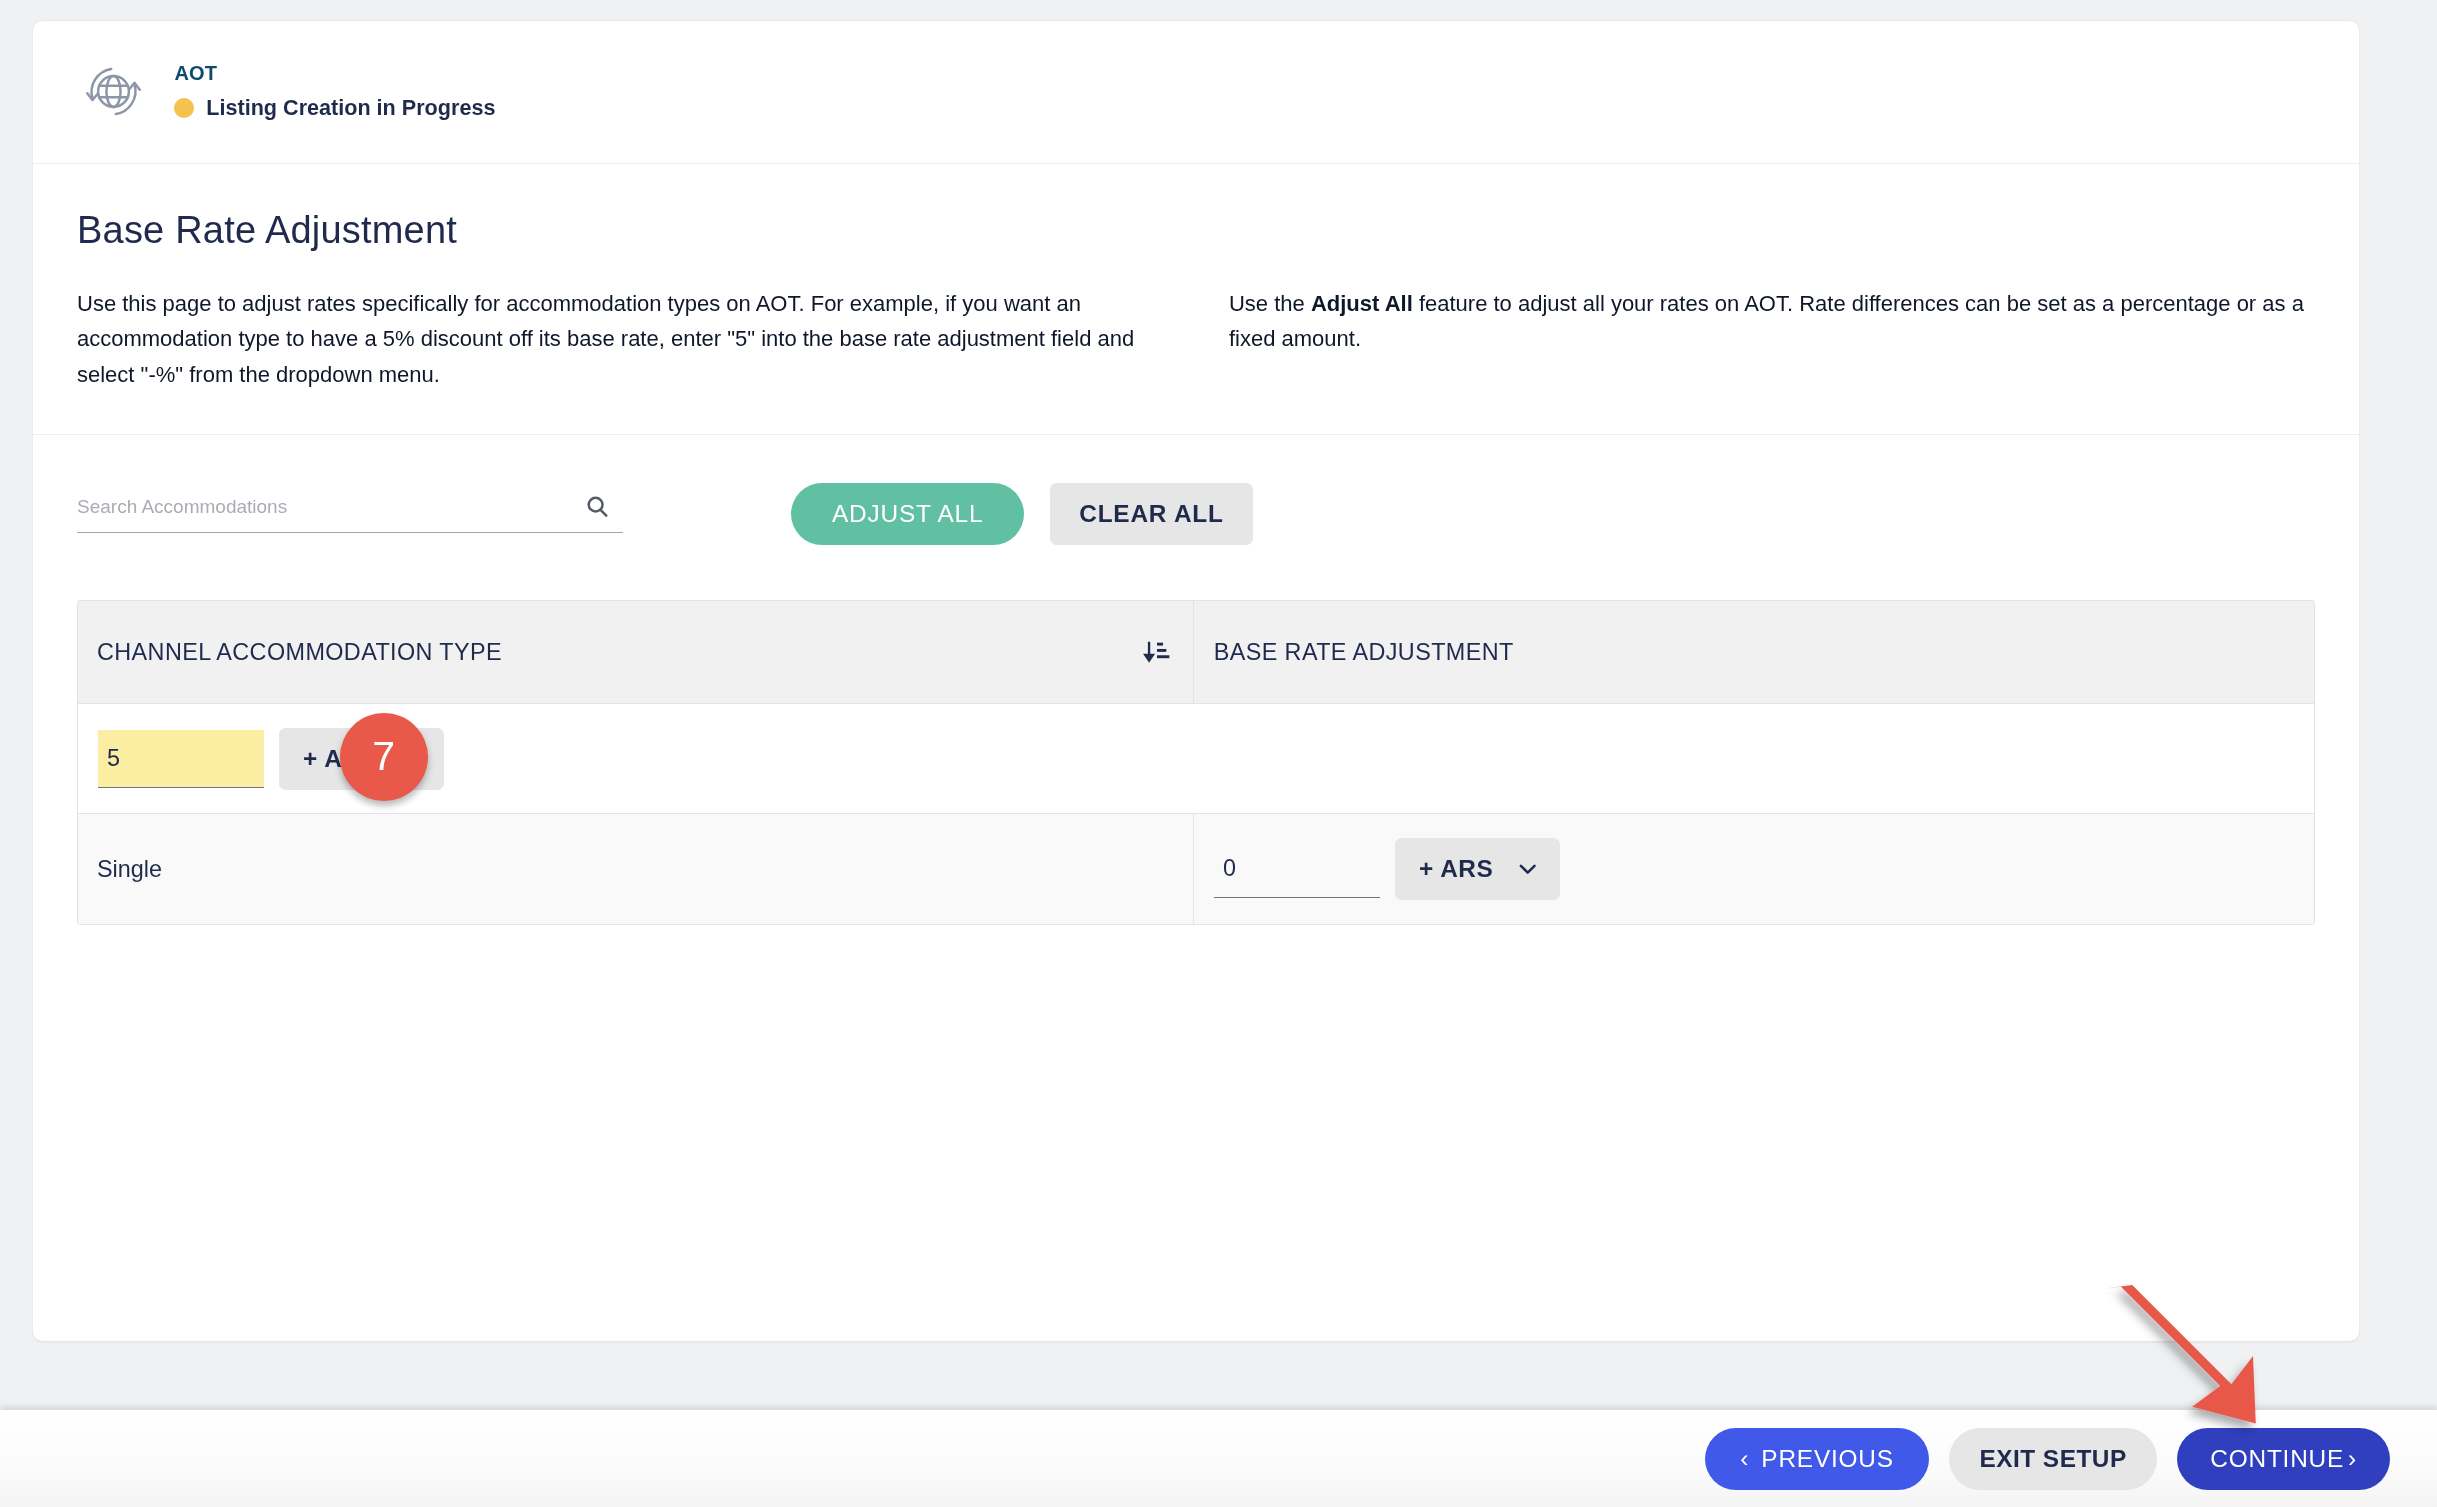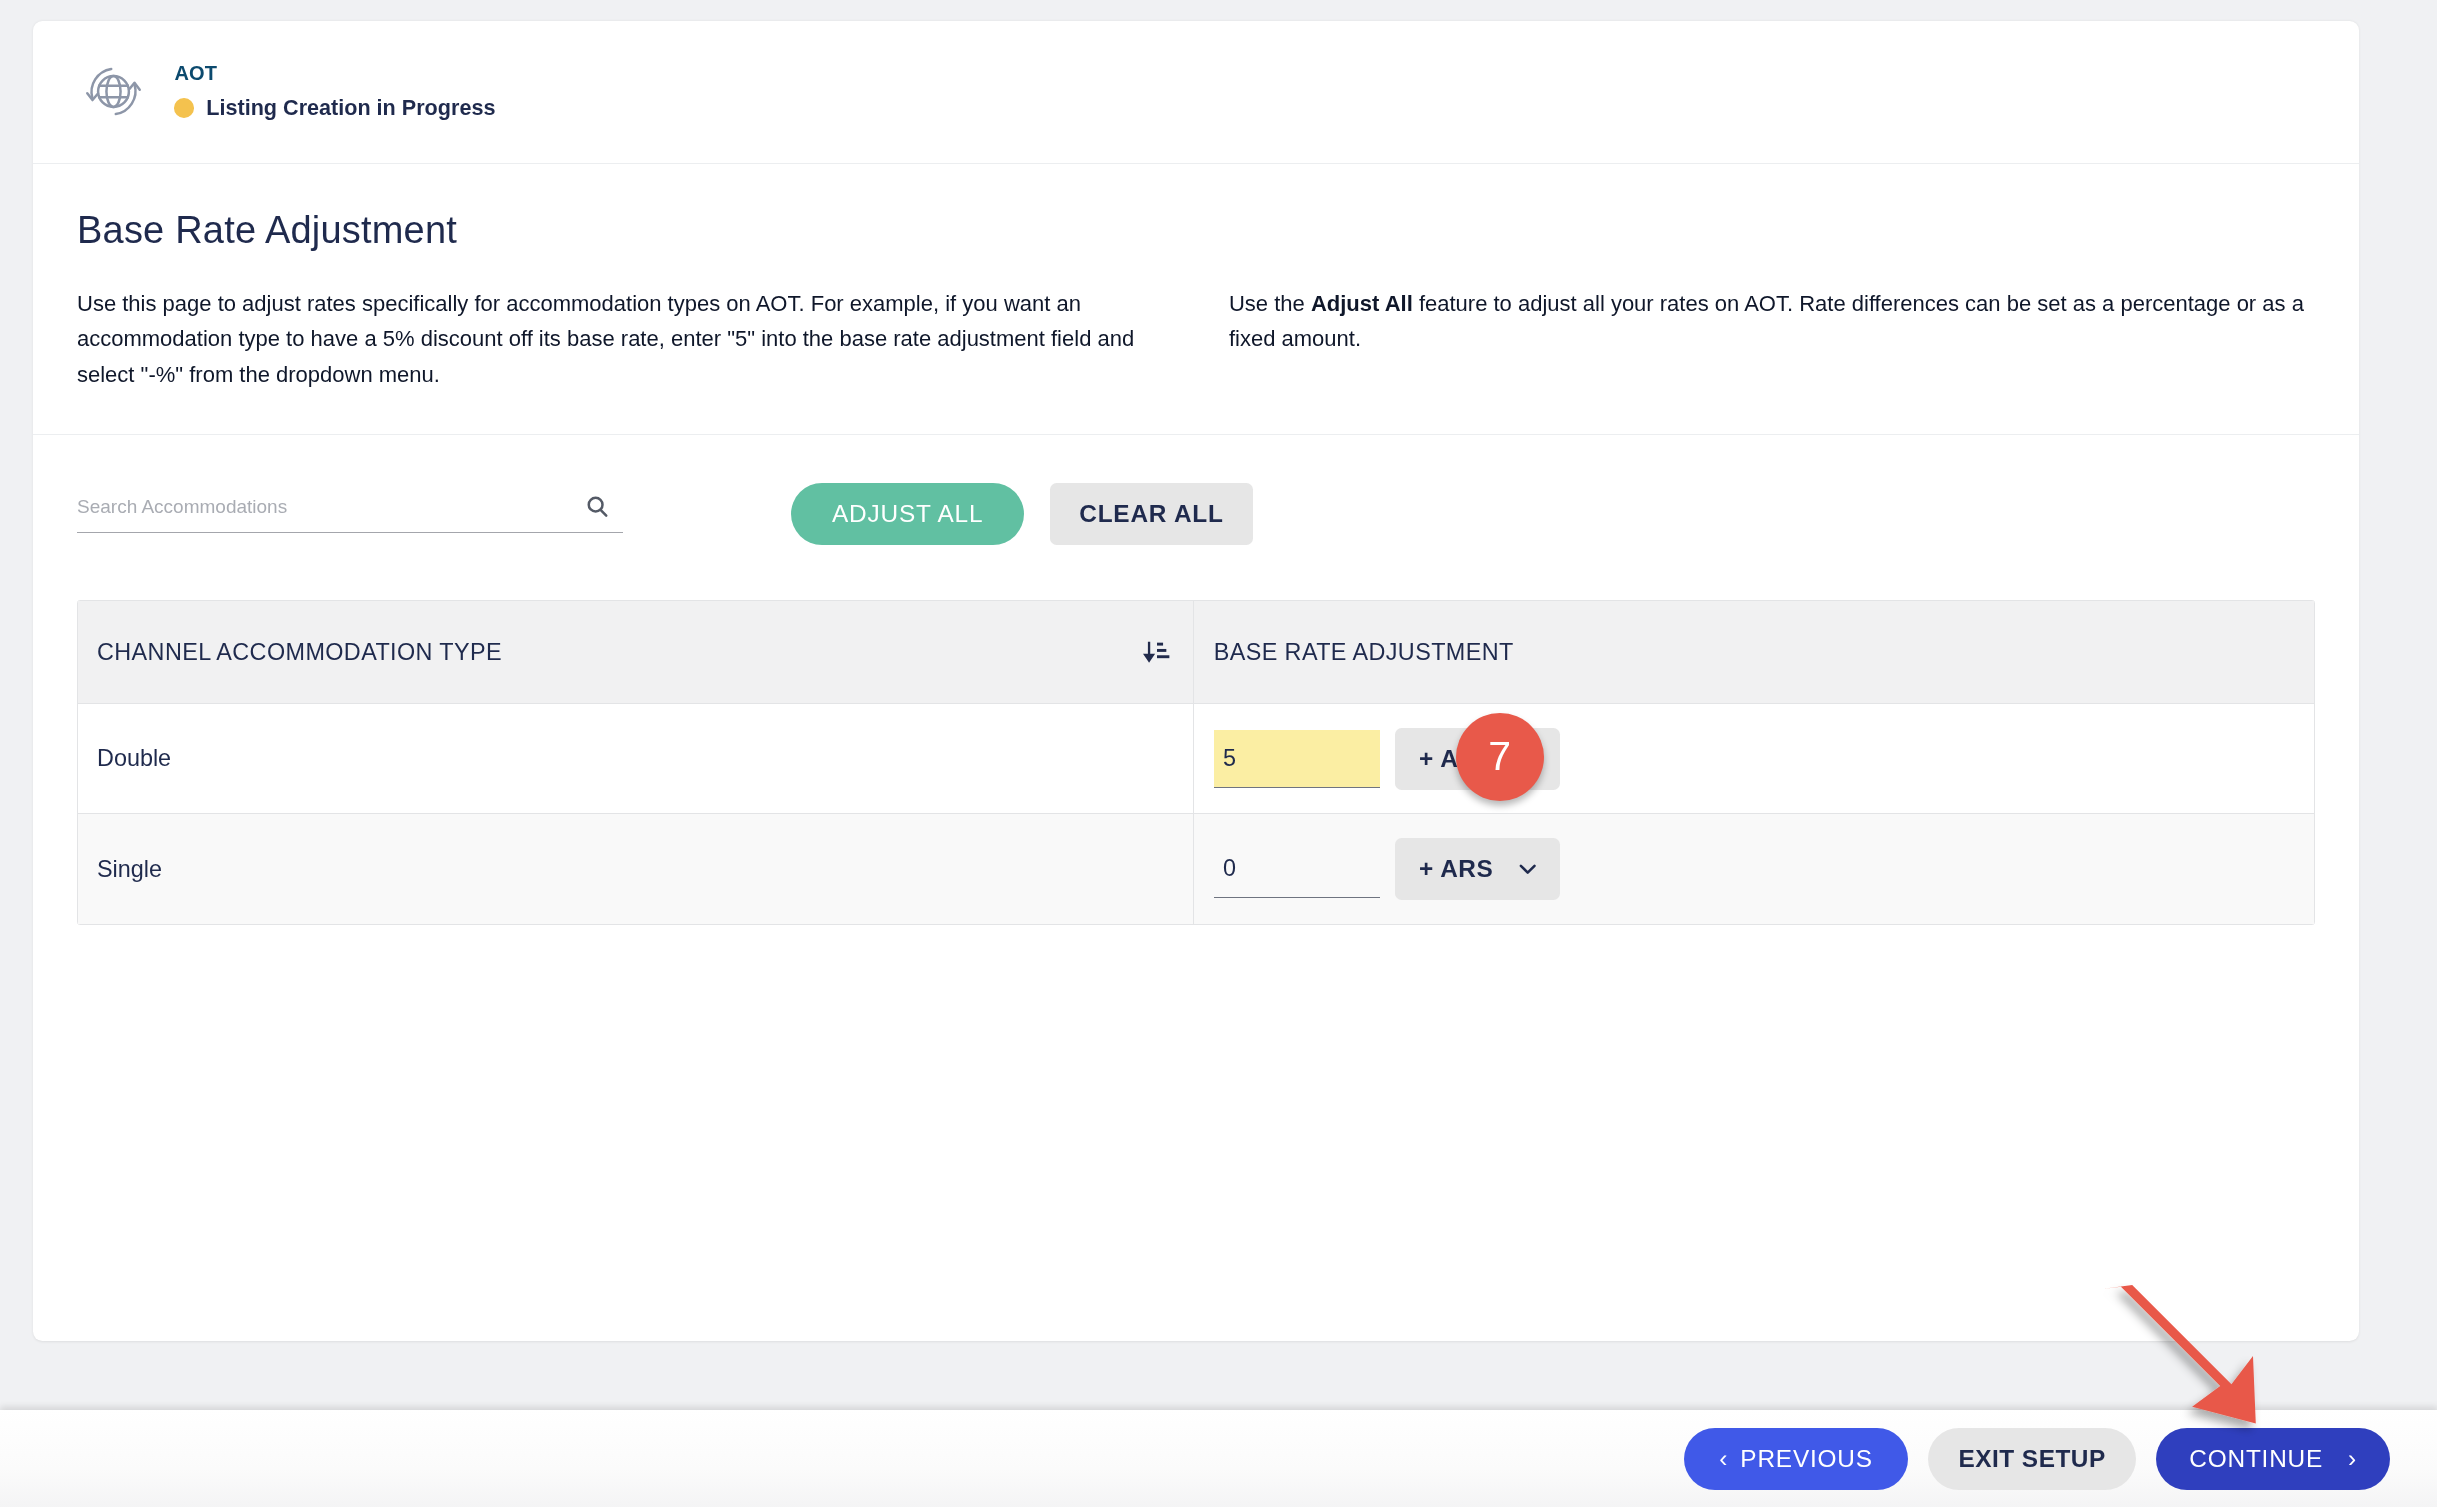--- a/index.html
+++ b/index.html
@@ -339,21 +339,21 @@
 
   .btn-continue {
     background: #2f3fbe;
     color: #ffffff;
     font-size: 24.4px;
     height: 62px;
     padding: 0 33px;
     border-radius: 31px;
     display: flex;
     align-items: center;
-    gap: 25px;
+    gap: 4px;
     letter-spacing: 0.8px;
   }
 
   
   .annot-arrow {
     position: absolute;
     left: 2091px;
     top: 1283px;
     width: 206px;
     height: 178px;
@@ -428,23 +428,20 @@
             <rect x="12.0" y="14.8" width="10.6" height="2.5"></rect>
           </svg>
         </span>
       </div>
       <div class="t-cell-adj">
         <span class="th-label">BASE RATE ADJUSTMENT</span>
       </div>
     </div>
 
     <div class="t-row t-body-row odd">
-      <div class="t-cell-name">
-        <span class="cell-text">Double</span>
-      </div>
       <div class="t-cell-adj">
         <div class="adj-controls">
           <input class="rate-input highlight" type="text" value="5" style="">
           <div class="currency-select">
             <span>+ ARS</span>
             <span class="chev">
               <svg width="23.4" height="23.4" viewBox="0 0 24 24" fill="none" stroke="currentColor" stroke-width="2.6" stroke-linecap="round" stroke-linejoin="round">
                 <polyline points="5,9 12,16 19,9"></polyline>
               </svg>
             </span>

